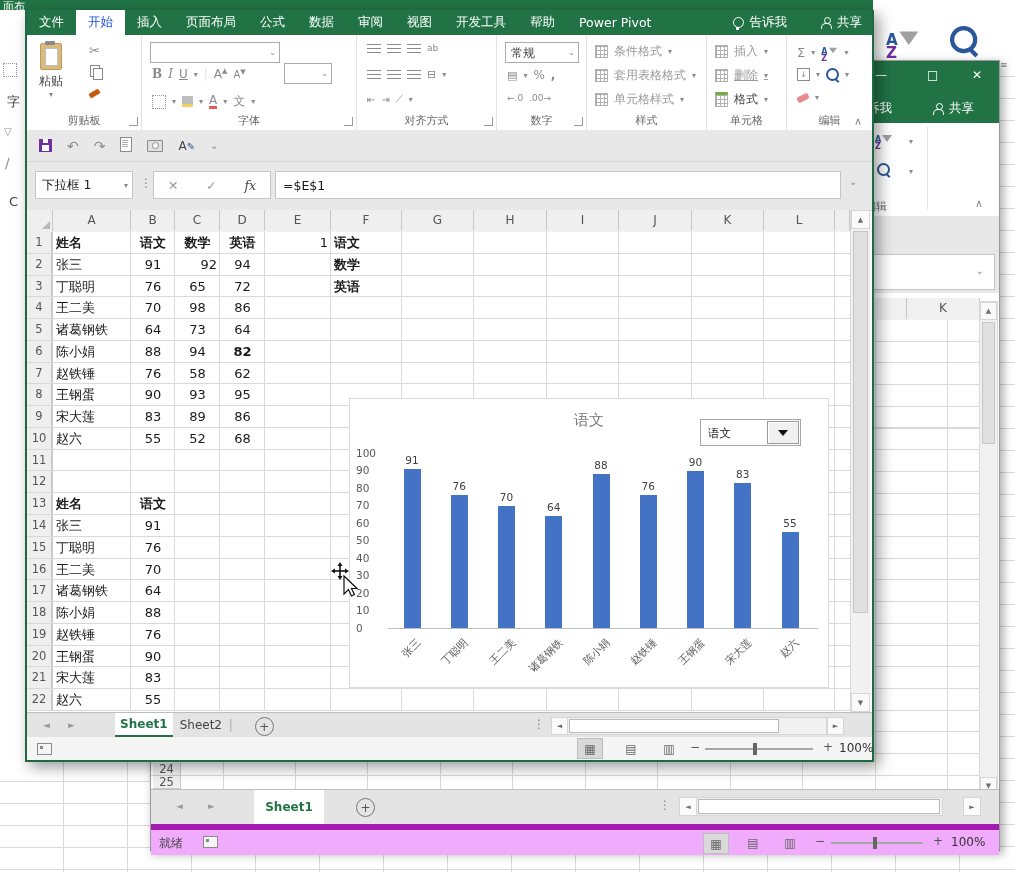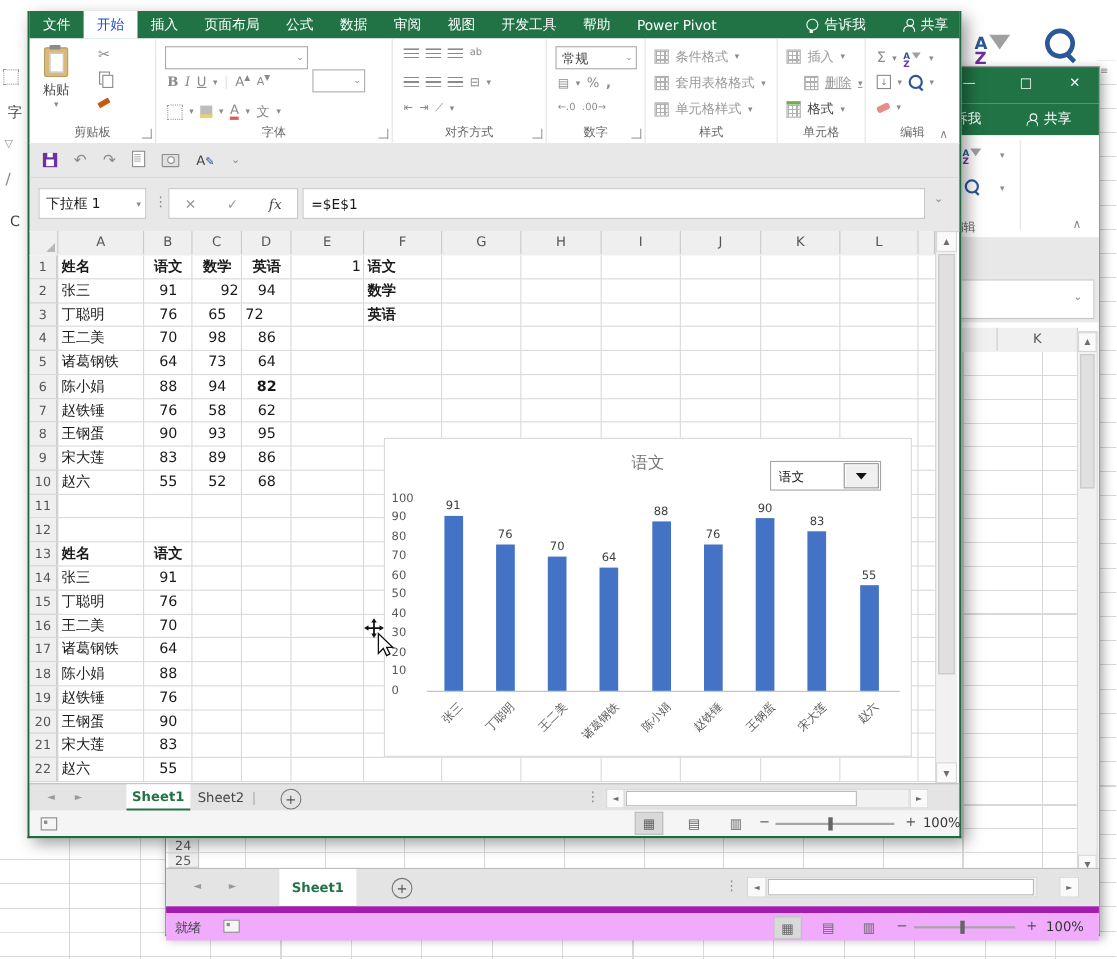--- a/index.html
+++ b/index.html
@@ -130,20 +130,21 @@
   .cursor-wrap{pointer-events:none;z-index:99;}
 </style>
 </head>
 <body>
 
 <div class="screen">
 
   <div class="abs outer-grid" style="left:0;top:760px;width:150px;height:112px;"></div>
   <div class="abs outer-grid" style="left:0;top:848px;width:1015px;height:24px;"></div>
   <div class="abs outer-grid" style="left:998px;top:55px;width:17px;height:793px;"></div>
+  <div class="abs outer-topbar"><span>面布</span></div>
 
   <div class="abs" style="left:886px;top:24px;transform:scale(1.9);transform-origin:0 0;">
     <span class="az">
         <span class="a">A</span>
         <span class="z">Z</span>
       </span><span class="funnel"></span>
   </div>
   <div class="abs" style="left:950px;top:26px;transform:scale(2.1);transform-origin:0 0;"><span class="mag"></span></div>
   <div class="abs frag" style="left:1000px;top:60px;font-size:9px;">≡</div>
 
@@ -353,21 +354,21 @@
         </div>
         <span class="glabel">样式</span>
       </div>
 
       <div class="rgroup" style="width:80px;">
         <div class="abs rrow" style="left:8px;top:8px;color:#9a9a9a;">
           <span class="gridic"></span>
           <span>插入</span>
             <span class="ddn">▾</span>
         </div>
-        <div class="abs rrow" style="left:24px;top:32px;color:#9a9a9a;text-decoration:underline;">
+        <div class="abs rrow" style="left:8px;top:32px;color:#9a9a9a;text-decoration:underline;">
           <span class="gridic"></span>
           <span>删除</span>
             <span class="ddn">▾</span>
         </div>
         <div class="abs rrow" style="left:8px;top:56px;color:#444;">
           <span class="gridic" style="border-top:3px solid #70ad47;"></span>
           <span>格式</span>
             <span class="ddn">▾</span>
         </div>
         <span class="glabel">单元格</span>
@@ -508,21 +509,21 @@
         <div class="cell" style="left: 241px; width: 60px; top: 0px; height: 21.77px; line-height: 21.77px; text-align: right;">1</div>
         <div class="cell" style="left: 307px; width: 65px; top: 0px; height: 21.77px; line-height: 21.77px; text-align: left; font-weight: bold;">语文</div>
         <div class="cell" style="left: 29px; width: 72px; top: 21.77px; height: 21.77px; line-height: 21.77px; text-align: left;">张三</div>
         <div class="cell" style="left: 107px; width: 38px; top: 21.77px; height: 21.77px; line-height: 21.77px; text-align: center;">91</div>
         <div class="cell" style="left: 151px; width: 39px; top: 21.77px; height: 21.77px; line-height: 21.77px; text-align: right;">92</div>
         <div class="cell" style="left: 196px; width: 39px; top: 21.77px; height: 21.77px; line-height: 21.77px; text-align: center;">94</div>
         <div class="cell" style="left: 307px; width: 65px; top: 21.77px; height: 21.77px; line-height: 21.77px; text-align: left; font-weight: bold;">数学</div>
         <div class="cell" style="left: 29px; width: 72px; top: 43.54px; height: 21.77px; line-height: 21.77px; text-align: left;">丁聪明</div>
         <div class="cell" style="left: 107px; width: 38px; top: 43.54px; height: 21.77px; line-height: 21.77px; text-align: center;">76</div>
         <div class="cell" style="left: 151px; width: 39px; top: 43.54px; height: 21.77px; line-height: 21.77px; text-align: center;">65</div>
-        <div class="cell" style="left: 196px; width: 39px; top: 43.54px; height: 21.77px; line-height: 21.77px; ">72</div>
+        <div class="cell" style="left: 196px; width: 39px; top: 43.54px; height: 21.77px; line-height: 21.77px; text-align: center;">72</div>
         <div class="cell" style="left: 307px; width: 65px; top: 43.54px; height: 21.77px; line-height: 21.77px; text-align: left; font-weight: bold;">英语</div>
         <div class="cell" style="left: 29px; width: 72px; top: 65.31px; height: 21.77px; line-height: 21.77px; text-align: left;">王二美</div>
         <div class="cell" style="left: 107px; width: 38px; top: 65.31px; height: 21.77px; line-height: 21.77px; text-align: center;">70</div>
         <div class="cell" style="left: 151px; width: 39px; top: 65.31px; height: 21.77px; line-height: 21.77px; text-align: center;">98</div>
         <div class="cell" style="left: 196px; width: 39px; top: 65.31px; height: 21.77px; line-height: 21.77px; text-align: center;">86</div>
         <div class="cell" style="left: 29px; width: 72px; top: 87.08px; height: 21.77px; line-height: 21.77px; text-align: left;">诸葛钢铁</div>
         <div class="cell" style="left: 107px; width: 38px; top: 87.08px; height: 21.77px; line-height: 21.77px; text-align: center;">64</div>
         <div class="cell" style="left: 151px; width: 39px; top: 87.08px; height: 21.77px; line-height: 21.77px; text-align: center;">73</div>
         <div class="cell" style="left: 196px; width: 39px; top: 87.08px; height: 21.77px; line-height: 21.77px; text-align: center;">64</div>
         <div class="cell" style="left: 29px; width: 72px; top: 108.85px; height: 21.77px; line-height: 21.77px; text-align: left;">陈小娟</div>

